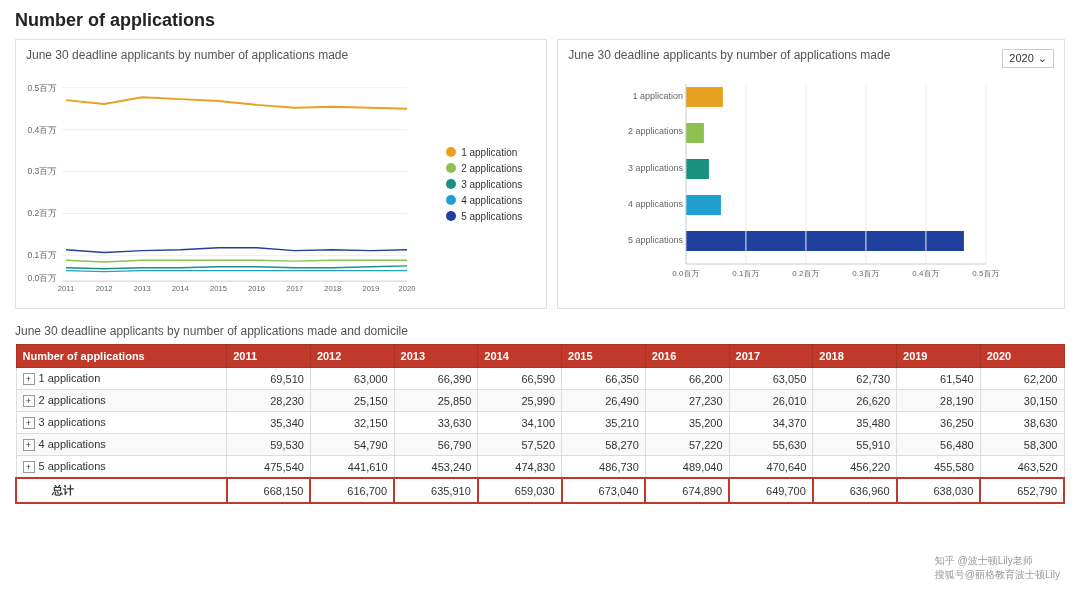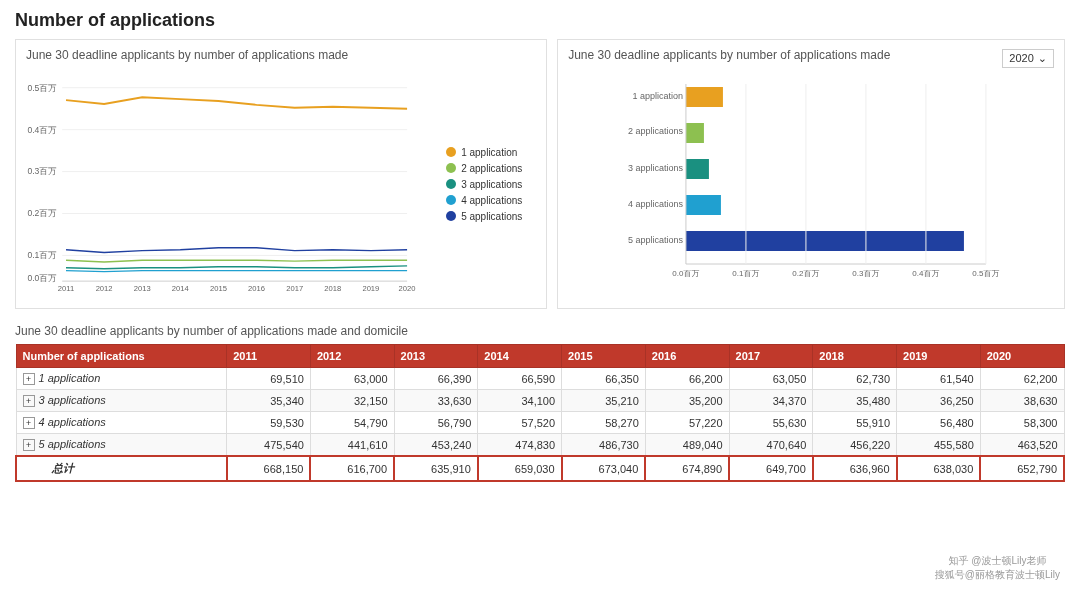--- a/index.html
+++ b/index.html
@@ -105,21 +105,20 @@
       font-weight: 600;
       border: 1px solid #a93226;
     }
     .data-table td {
       padding: 4px 6px;
       border: 1px solid #ddd;
       text-align: right;
     }
     .data-table td:first-child {
       text-align: left;
-      font-style: italic;
     }
     .data-table tr:nth-child(even) td {
       background: #f9f9f9;
     }
     .data-table tr:nth-child(odd) td {
       background: #fff;
     }
     .expand-icon {
       display: inline-block;
       width: 12px;
@@ -136,21 +135,21 @@
       border: 2px solid #c0392b !important;
       background: #fff !important;
     }
     .watermark {
       position: absolute;
       bottom: 10px;
       right: 5px;
       font-size: 10px;
       color: #999;
       line-height: 1.4;
-      text-align: center;
+      text-align: left;
     }
   </style>
 </head>
 <body>
 
 <div class="main-container">
   <div class="page-title">Number of applications</div>
 
   <div class="top-charts">
 
@@ -292,20 +291,33 @@
             <td>66,390</td>
             <td>66,590</td>
             <td>66,350</td>
             <td>66,200</td>
             <td>63,050</td>
             <td>62,730</td>
             <td>61,540</td>
             <td>62,200</td>
           </tr>
           <tr>
+            <td><span class="expand-icon">+</span>2 applications</td>
+            <td>28,230</td>
+            <td>25,150</td>
+            <td>25,850</td>
+            <td>25,990</td>
+            <td>26,490</td>
+            <td>27,230</td>
+            <td>26,010</td>
+            <td>26,620</td>
+            <td>28,190</td>
+            <td>30,150</td>
+          </tr>
+          <tr>
             <td><span class="expand-icon">+</span>3 applications</td>
             <td>35,340</td>
             <td>32,150</td>
             <td>33,630</td>
             <td>34,100</td>
             <td>35,210</td>
             <td>35,200</td>
             <td>34,370</td>
             <td>35,480</td>
             <td>36,250</td>

